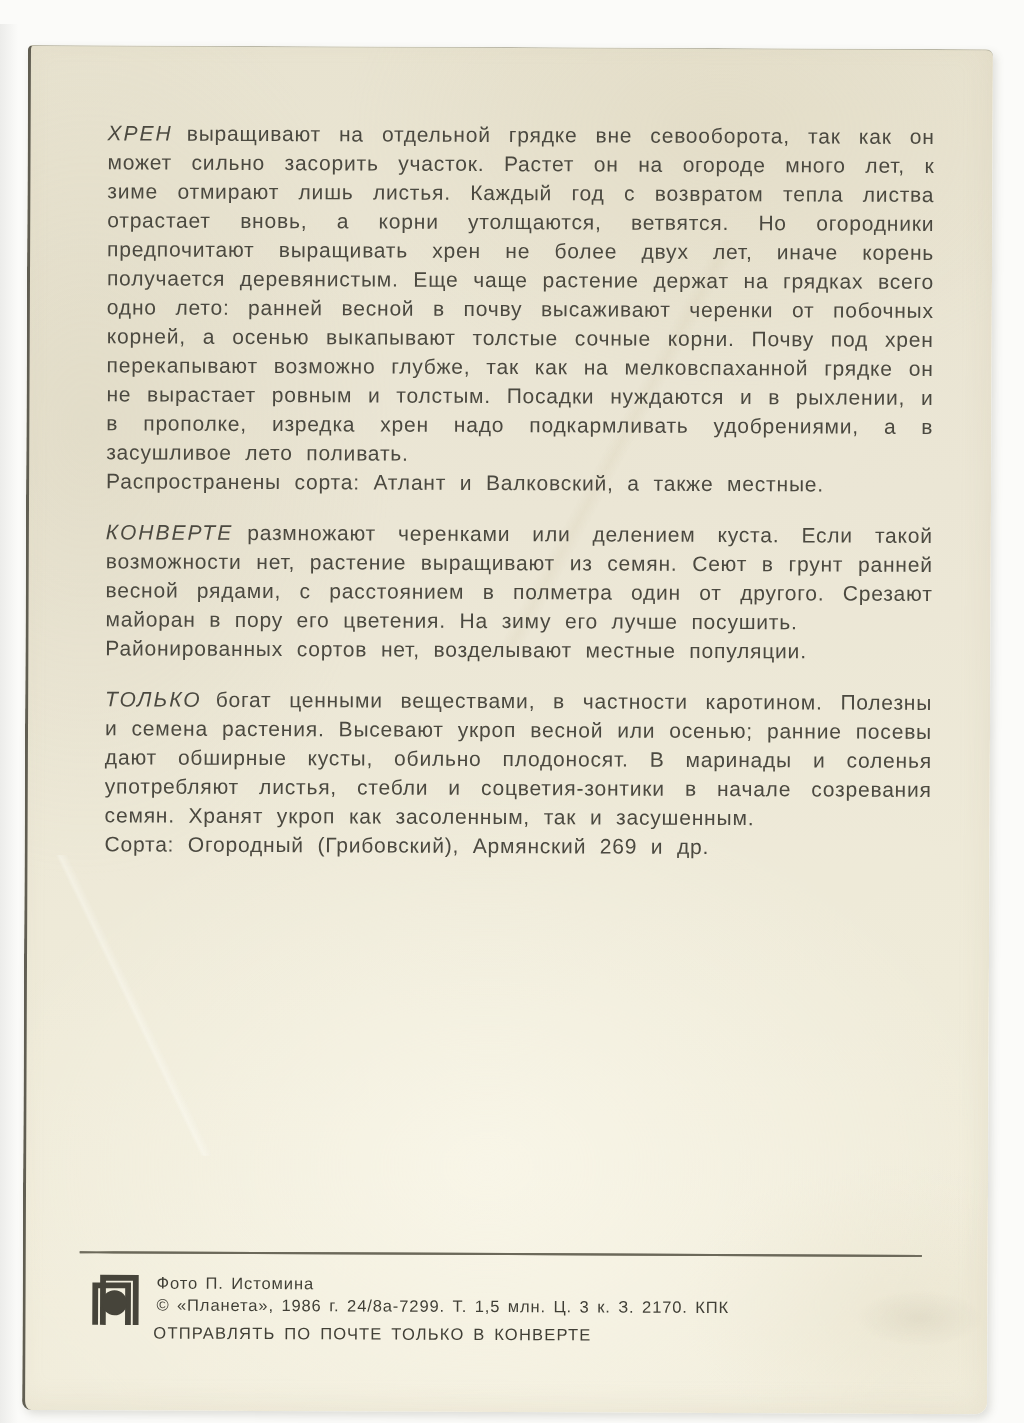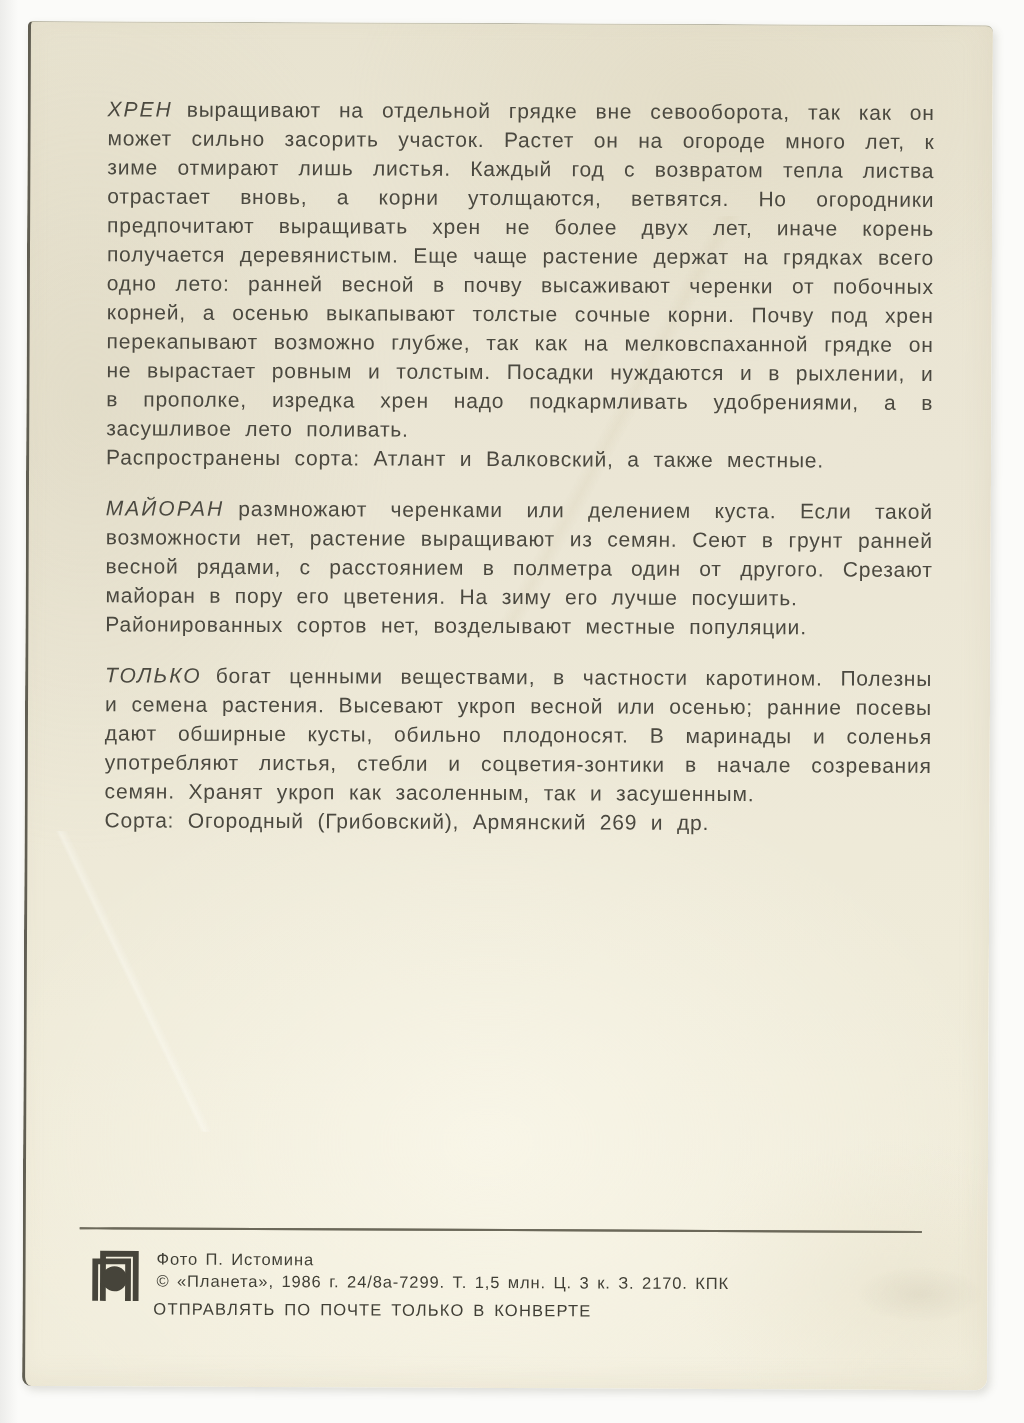--- a/index.html
+++ b/index.html
@@ -13,20 +13,21 @@
     height: 1423px;
     overflow: hidden;
     font-family: "Liberation Sans", "DejaVu Sans", sans-serif;
   }
   .scan-bg {
     position: absolute;
     inset: 0;
     background:
       linear-gradient(90deg, #ececea 0px, #fbfbf9 18px),
       #fbfbf9;
+    margin-top: 24px;
   }
   .card {
     position: absolute;
     left: 28px;
     top: 21px;
     width: 962px;
     height: 1364px;
     background:
       radial-gradient(ellipse 620px 420px at 72% 6%, rgba(213,204,176,0.28), transparent 62%),
       radial-gradient(ellipse 520px 760px at 6% 28%, rgba(203,196,168,0.26), transparent 60%),
@@ -122,21 +123,21 @@
   <div class="card">
 
     <div class="text-block">
 
       <div class="section">
         <p class="para"><span class="lead">ХРЕН</span><span>выращивают на отдельной грядке вне севооборота, так как он может сильно засорить участок. Растет он на огороде много лет, к зиме отмирают лишь листья. Каждый год с возвратом тепла листва отрастает вновь, а корни утолщаются, ветвятся. Но огородники предпочитают выращивать хрен не более двух лет, иначе корень получается деревянистым. Еще чаще растение держат на грядках всего одно лето: ранней весной в почву высаживают черенки от побочных корней, а осенью выкапывают толстые сочные корни. Почву под хрен перекапывают возможно глубже, так как на мелковспаханной грядке он не вырастает ровным и толстым. Посадки нуждаются и в рыхлении, и в прополке, изредка хрен надо подкармливать удобрениями, а в засушливое лето поливать.</span></p>
         <p class="varieties">Распространены сорта: Атлант и Валковский, а также местные.</p>
       </div>
 
       <div class="section">
-        <p class="para"><span class="lead">МАЙОРАН</span><span>размножают черенками или делением куста. Если такой возможности нет, растение выращивают из семян. Сеют в грунт ранней весной рядами, с расстоянием в полметра один от другого. Срезают майоран в пору его цветения. На зиму его лучше посушить.</span></p>
+        <p class="para"><span class="lead">КОНВЕРТЕ</span><span>размножают черенками или делением куста. Если такой возможности нет, растение выращивают из семян. Сеют в грунт ранней весной рядами, с расстоянием в полметра один от другого. Срезают майоран в пору его цветения. На зиму его лучше посушить.</span></p>
         <p class="varieties">Районированных сортов нет, возделывают местные популяции.</p>
       </div>
 
       <div class="section">
         <p class="para"><span class="lead">ТОЛЬКО</span><span>богат ценными веществами, в частности каротином. Полезны и семена растения. Высевают укроп весной или осенью; ранние посевы дают обширные кусты, обильно плодоносят. В маринады и соленья употребляют листья, стебли и соцветия-зонтики в начале созревания семян. Хранят укроп как засоленным, так и засушенным.</span></p>
         <p class="varieties">Сорта: Огородный (Грибовский), Армянский 269 и др.</p>
       </div>
 
     </div>
 

